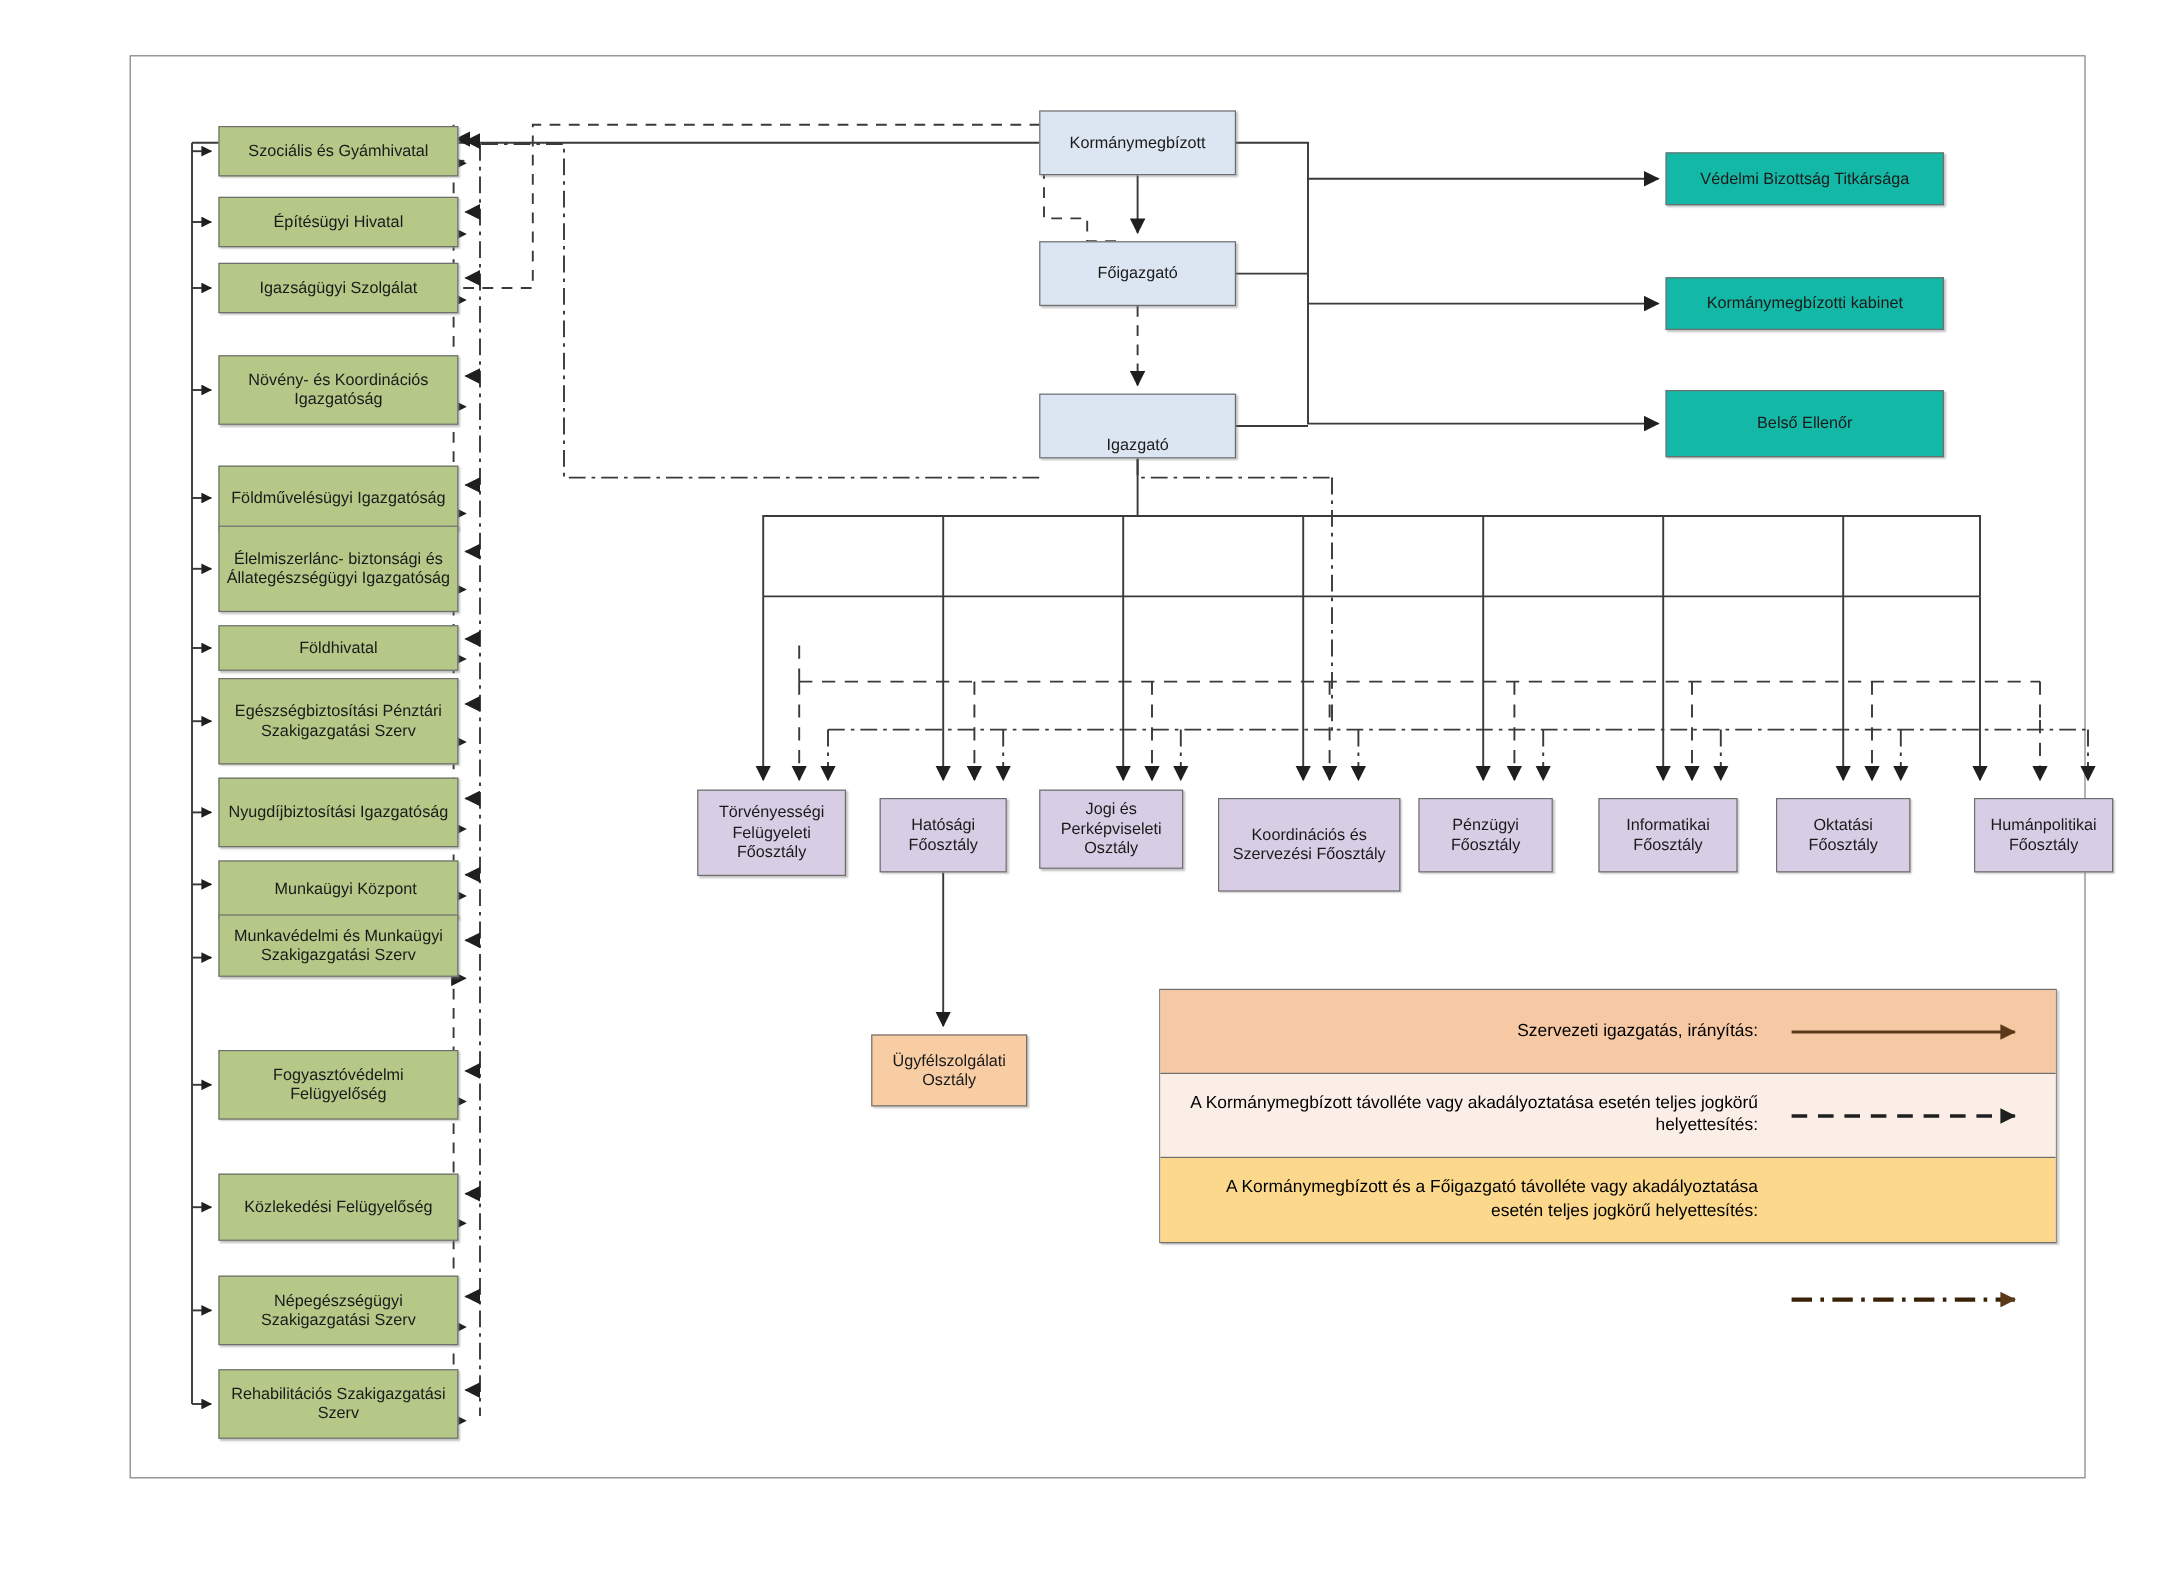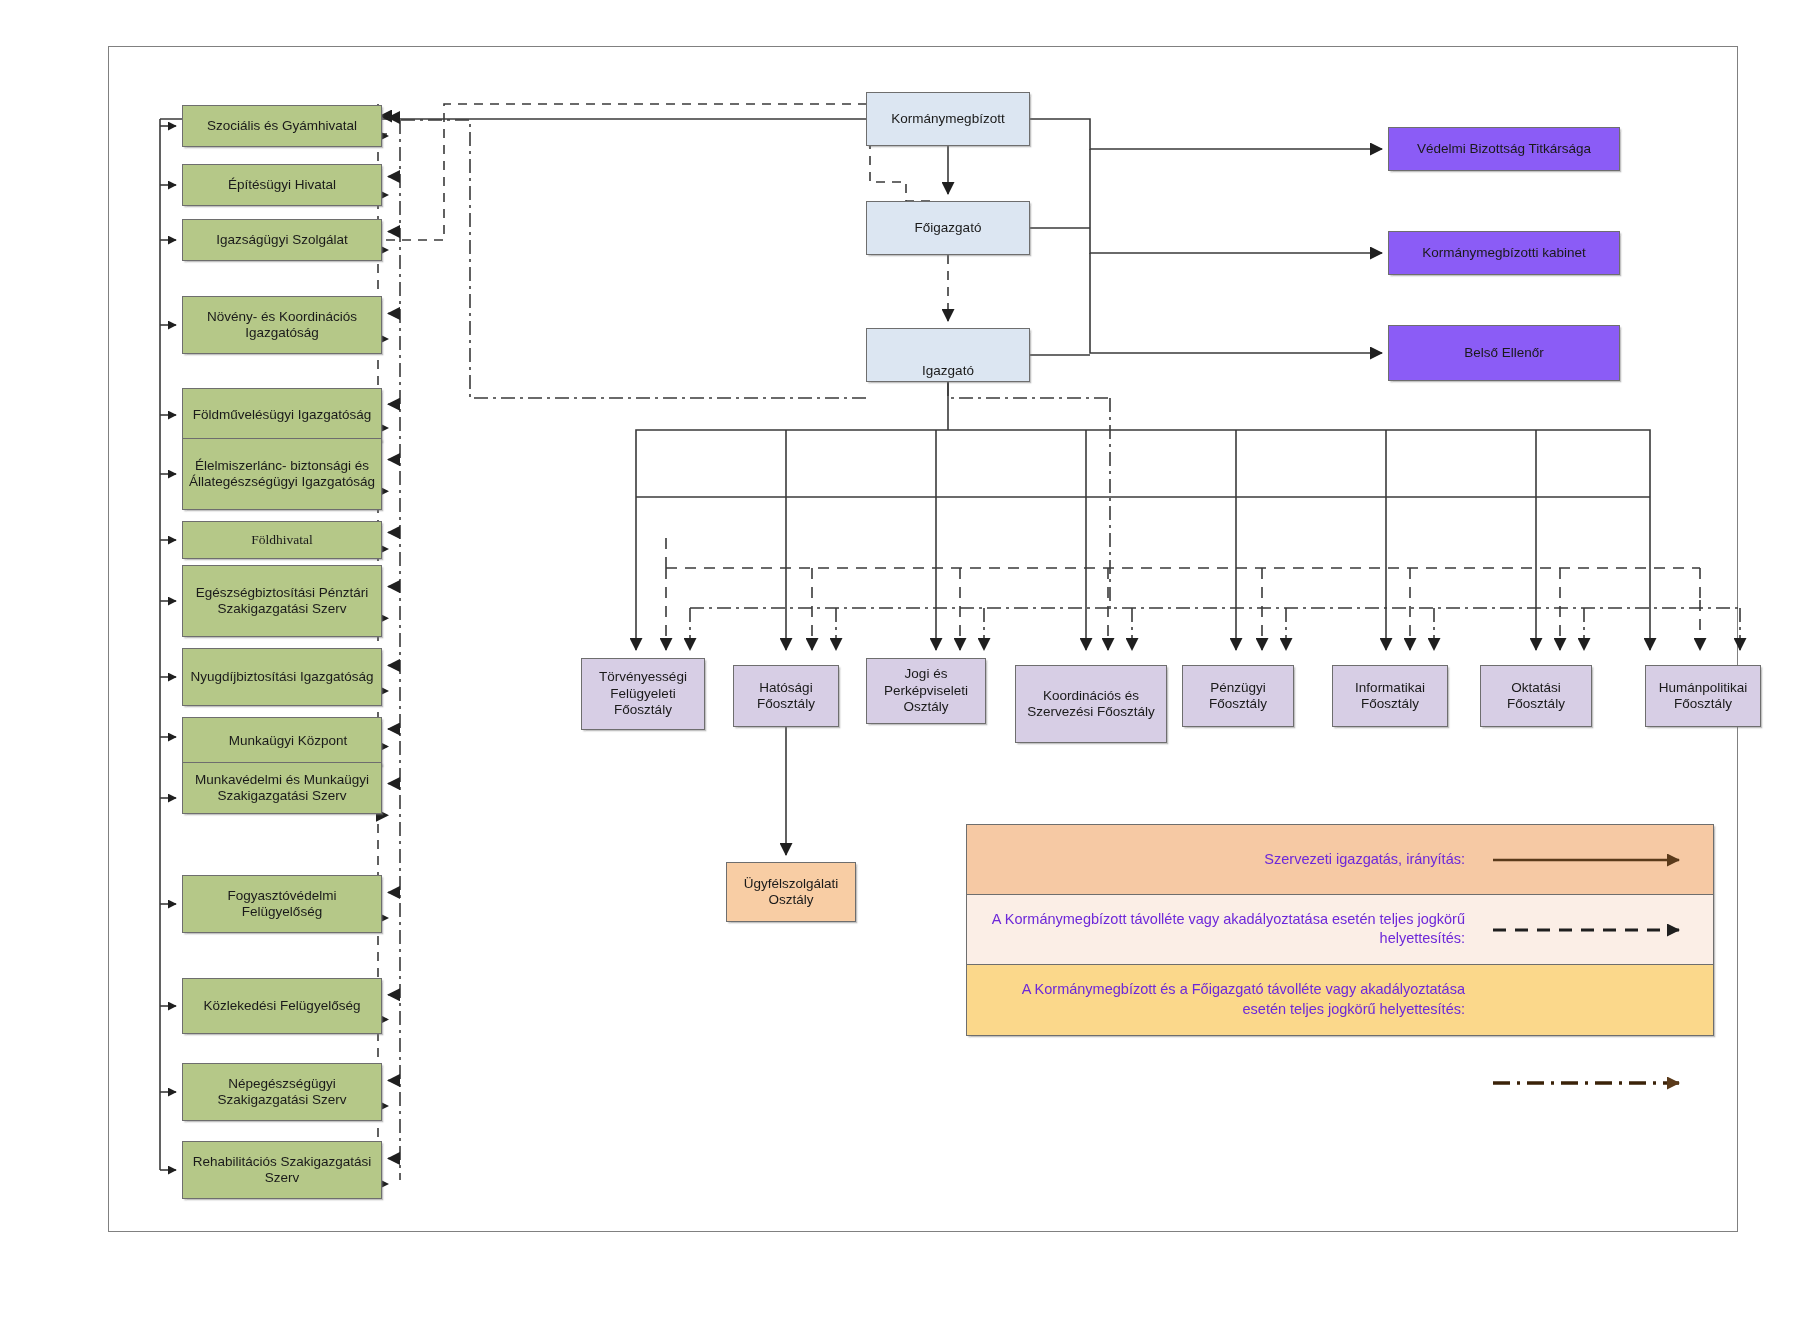--- a/index.html
+++ b/index.html
@@ -7,32 +7,32 @@
   #root{position:relative;width:1809px;height:1325px;overflow:hidden;background:#ffffff;}
   #frame{position:absolute;left:108px;top:46px;width:1630px;height:1186px;border:1.5px solid #808080;background:#fff;box-sizing:border-box;}
   svg#wires{position:absolute;left:0;top:0;width:1809px;height:1325px;}
   .box{position:absolute;box-sizing:border-box;border:1.5px solid #6e6e6e;
        display:flex;align-items:center;justify-content:center;text-align:center;
        font-size:13.5px;line-height:1.22;color:#1a1a1a;padding:2px 4px;
        box-shadow:1.5px 1.5px 1.5px rgba(120,120,120,.45);}
   .green{background:#b5c888;}
   .blue{background:#dce6f2;}
   .purple{background:#d7cee5;}
-  .pale{background:#8b5cf6;}
+  .pale{background:#14b8a6;}
   .orange{background:#f8cda4;}
   #legend{position:absolute;left:966px;top:824px;width:748px;height:212px;
           border:1.5px solid #6e6e6e;box-sizing:border-box;
           box-shadow:1.5px 1.5px 1.5px rgba(120,120,120,.45);}
   .lrow{position:relative;display:flex;align-items:center;box-sizing:border-box;
         border-bottom:1.5px solid #6e6e6e;height:33.33%;}
   .lrow:last-child{border-bottom:none;}
   .lrow.r1{background:#f6c9a4;}
   .lrow.r2{background:#fbeee6;}
   .lrow.r3{background:#fbd88b;padding-left:24px;}
-  .ltext{flex:1;text-align:right;padding-right:18px;font-size:14.5px;line-height:1.35;color:#6d28d9;}
+  .ltext{flex:1;text-align:right;padding-right:18px;font-size:14.5px;line-height:1.35;color:#000000;}
   .lsample{width:230px;height:100%;position:relative;}
   .lsample svg{position:absolute;left:0;top:0;}
 </style>
 </head>
 <body>
 
 <div id="root">
 
   <div id="frame"></div>
 
@@ -198,21 +198,21 @@
     </div>
   <div class="box green" style="left:182px;top:296px;width:200px;height:58px;">
       <span>Növény- és Koordinációs Igazgatóság</span>
     </div>
   <div class="box green" style="left:182px;top:388px;width:200px;height:54px;">
       <span>Földművelésügyi Igazgatóság</span>
     </div>
   <div class="box green" style="left:182px;top:438px;width:200px;height:72px;">
       <span>Élelmiszerlánc- biztonsági és Állategészségügyi Igazgatóság</span>
     </div>
-  <div class="box green" style="left:182px;top:521px;width:200px;height:38px;font-family:Liberation Serif, serif;">
+  <div class="box green" style="left:182px;top:521px;width:200px;height:38px;">
       <span>Földhivatal</span>
     </div>
   <div class="box green" style="left:182px;top:565px;width:200px;height:72px;">
       <span>Egészségbiztosítási Pénztári Szakigazgatási Szerv</span>
     </div>
   <div class="box green" style="left:182px;top:648px;width:200px;height:58px;">
       <span>Nyugdíjbiztosítási Igazgatóság</span>
     </div>
   <div class="box green" style="left:182px;top:717px;width:200px;height:49px;padding-left:16px;">
       <span>Munkaügyi Központ</span>

